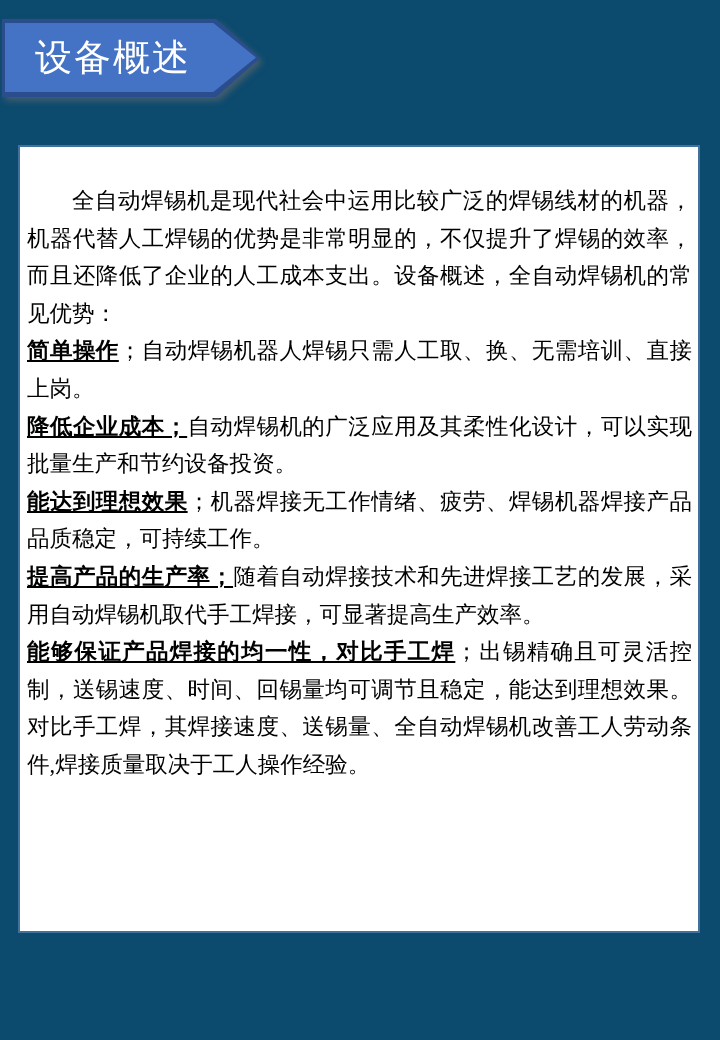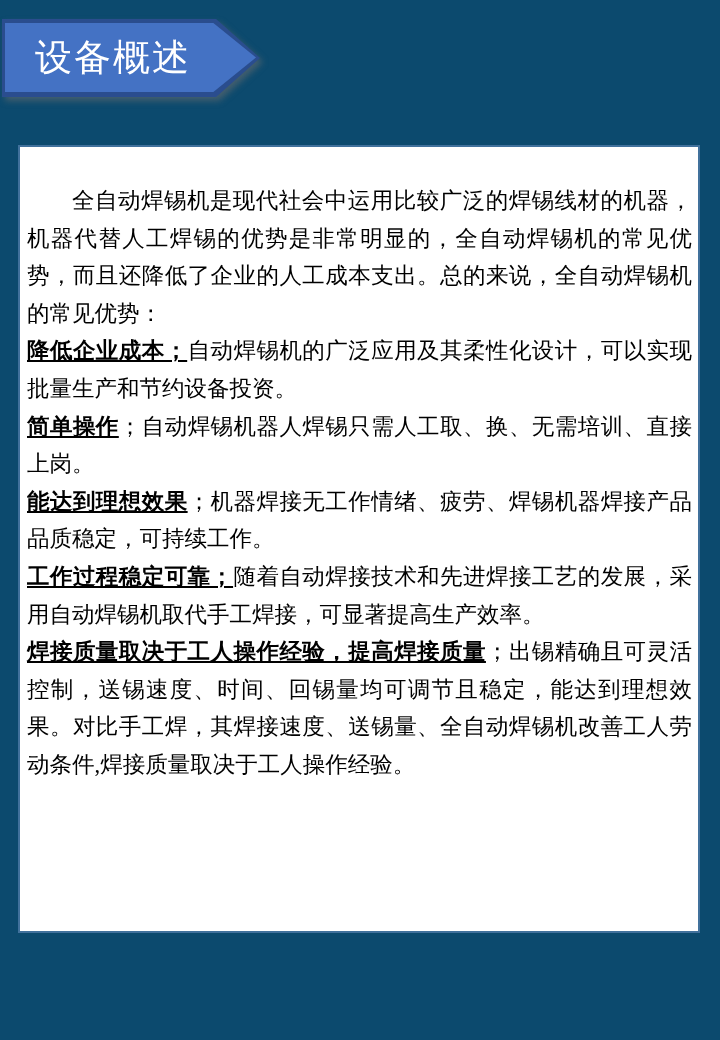--- a/index.html
+++ b/index.html
@@ -80,29 +80,29 @@
   <div class="banner-shadow">
     <div class="banner-outer">
       <div class="banner-inner">
         <span class="banner-title">设备概述</span>
       </div>
     </div>
   </div>
 
   <div class="content-box">
 
-    <p class="intro">全自动焊锡机是现代社会中运用比较广泛的焊锡线材的机器，机器代替人工焊锡的优势是非常明显的，全自动焊锡机的常见优势，而且还降低了企业的人工成本支出。总的来说，全自动焊锡机的常见优势：</p>
+    <p class="intro">全自动焊锡机是现代社会中运用比较广泛的焊锡线材的机器，机器代替人工焊锡的优势是非常明显的，不仅提升了焊锡的效率，而且还降低了企业的人工成本支出。设备概述，全自动焊锡机的常见优势：</p>
+
+    <p><span class="lead">简单操作</span><span>；</span><span>自动焊锡机器人焊锡只需人工取、换、无需培训、直接上岗。</span></p>
 
     <p><span class="lead">降低企业成本；</span><span></span><span>自动焊锡机的广泛应用及其柔性化设计，可以实现批量生产和节约设备投资。</span></p>
-
-    <p><span class="lead">简单操作</span><span>；</span><span>自动焊锡机器人焊锡只需人工取、换、无需培训、直接上岗。</span></p>
 
     <p><span class="lead">能达到理想效果</span><span>；</span><span>机器焊接无工作情绪、疲劳、焊锡机器焊接产品品质稳定，可持续工作。</span></p>
 
 
-    <p><span class="lead">工作过程稳定可靠；</span><span></span><span>随着自动焊接技术和先进焊接工艺的发展，采用自动焊锡机取代手工焊接，可显著提高生产效率。</span></p>
+    <p><span class="lead">提高产品的生产率；</span><span></span><span>随着自动焊接技术和先进焊接工艺的发展，采用自动焊锡机取代手工焊接，可显著提高生产效率。</span></p>
 
 
-    <p><span class="lead">焊接质量取决于工人操作经验，提高焊接质量</span><span>；</span><span>出锡精确且可灵活控制，送锡速度、时间、回锡量均可调节且稳定，能达到理想效果。对比手工焊，其焊接速度、送锡量、全自动焊锡机改善工人劳动条件,焊接质量取决于工人操作经验。</span></p>
+    <p><span class="lead">能够保证产品焊接的均一性，对比手工焊</span><span>；</span><span>出锡精确且可灵活控制，送锡速度、时间、回锡量均可调节且稳定，能达到理想效果。对比手工焊，其焊接速度、送锡量、全自动焊锡机改善工人劳动条件,焊接质量取决于工人操作经验。</span></p>
 
   </div>
 
 </div>
 
 </body></html>

